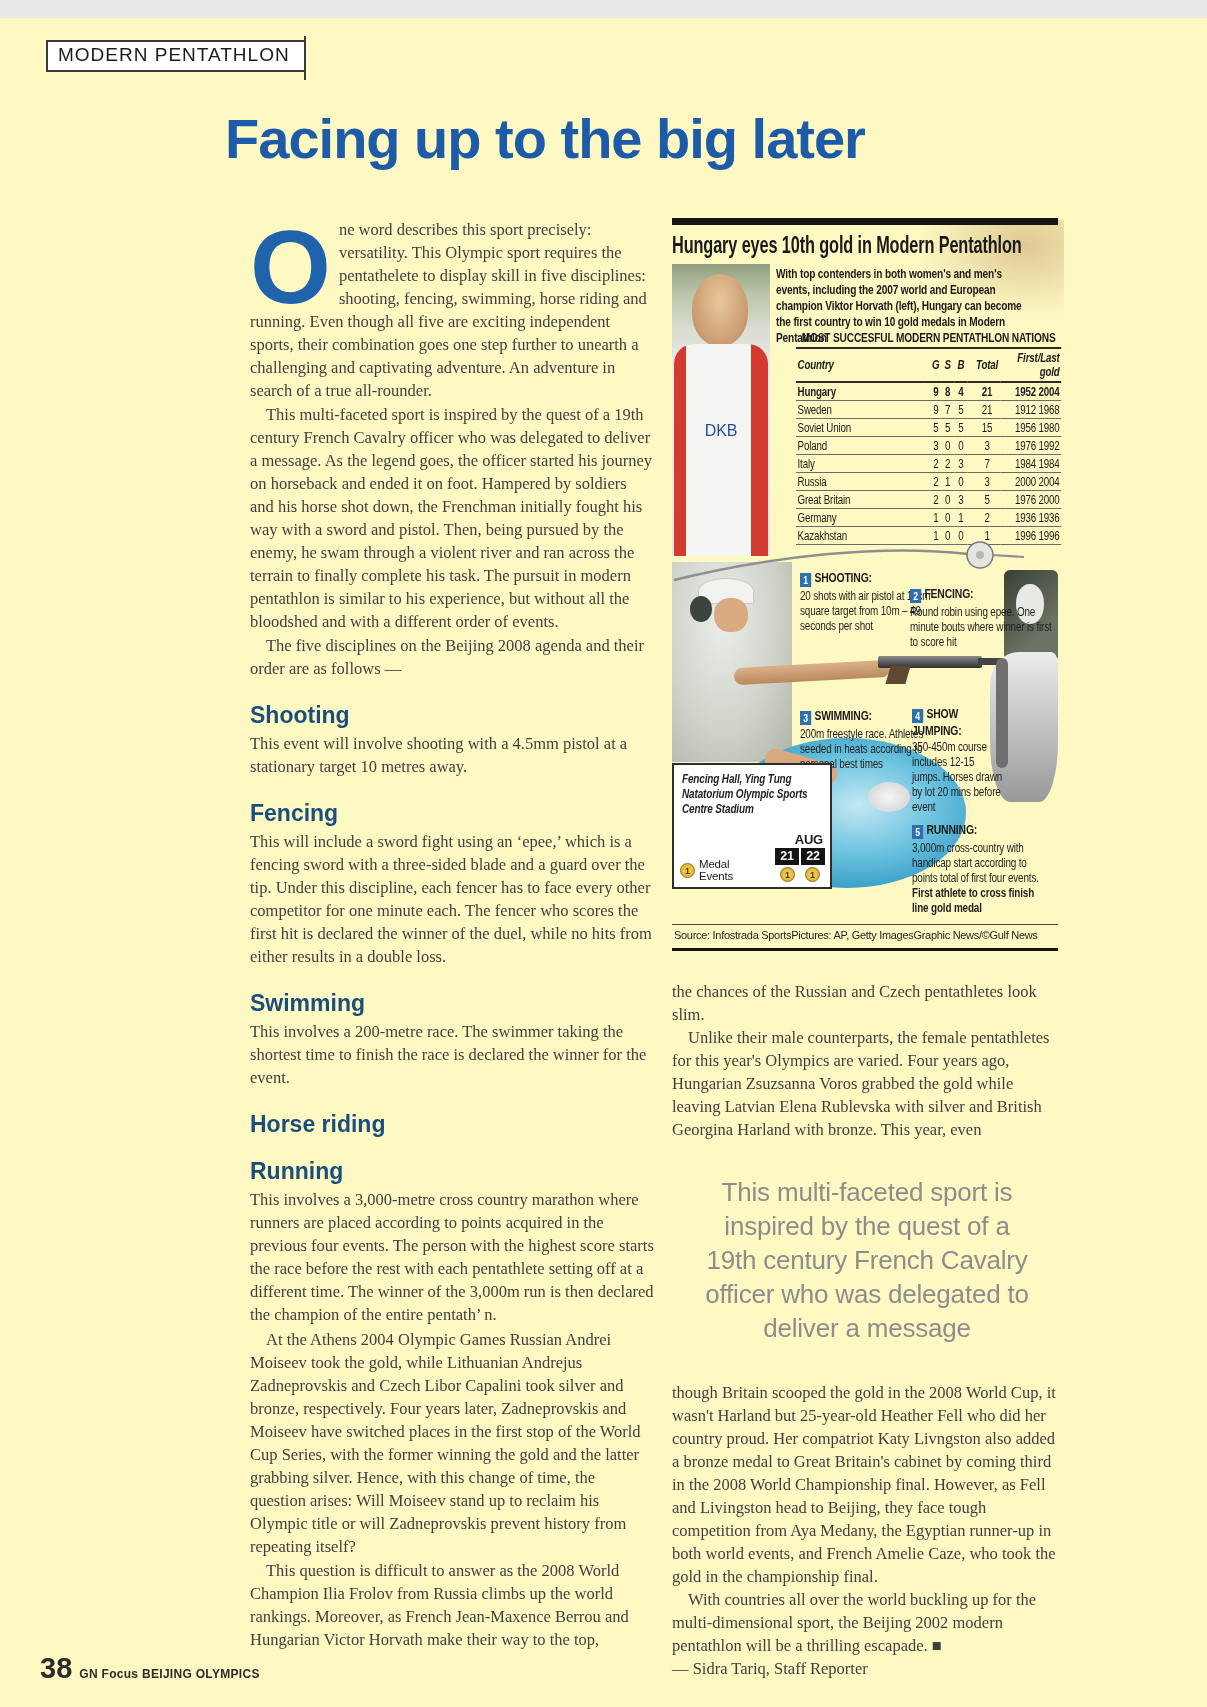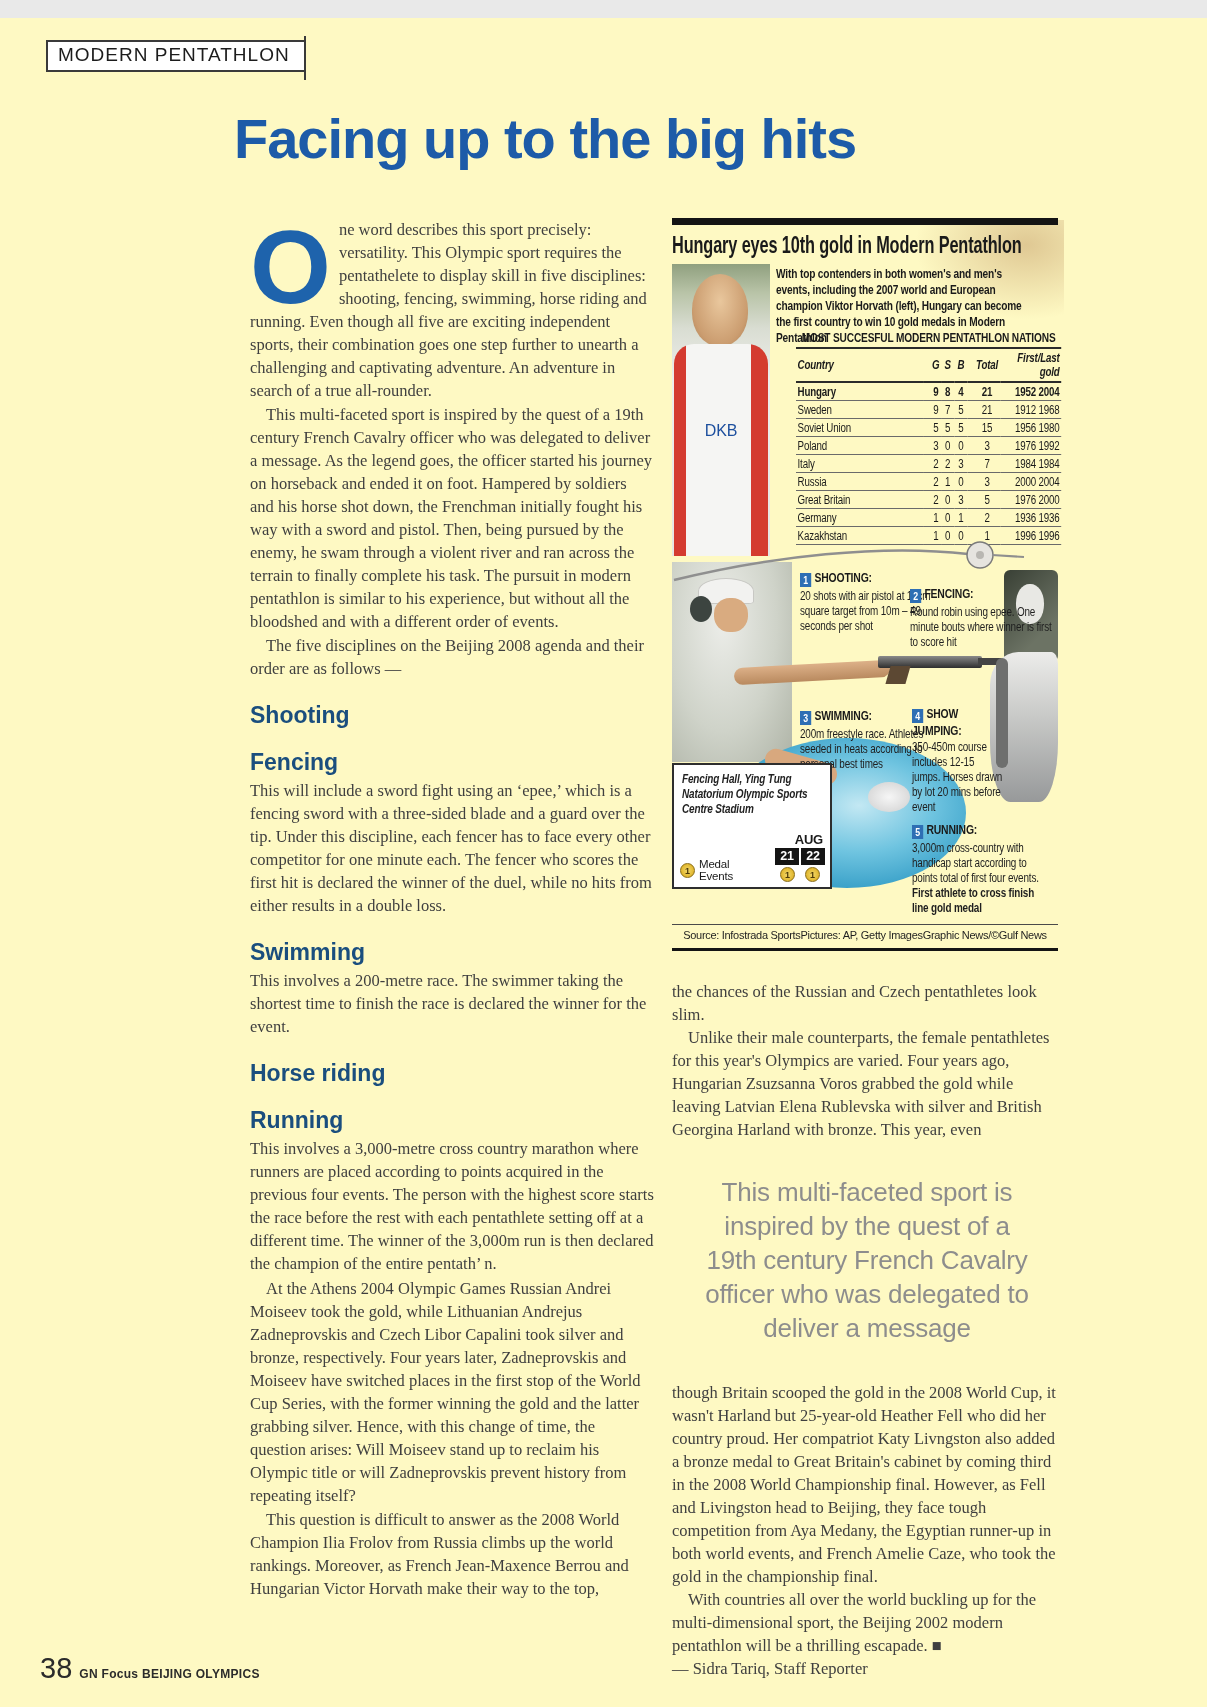--- a/index.html
+++ b/index.html
@@ -124,56 +124,57 @@
     text-align:center; line-height:14px; flex:none; }
   .cal{ text-align:right; }
   .cal .aug{ font-weight:700; font-size:13px; margin-bottom:1px; padding-right:2px; }
   .cal .cells{ display:flex; gap:2px; }
   .cal .cell{ width:24px; height:17px; background:#141414; color:#fff;
     font-weight:700; font-size:12.5px; text-align:center; line-height:17px; }
   .cal .medrow{ display:flex; justify-content:space-around; margin-top:2px; }
   
   .src-row{ position:absolute; left:0; top:706px; width:386px;
     border-top:1px solid #4a4a4a; border-bottom:3px solid #141414;
-    padding:4px 2px 7px 2px; display:flex; justify-content:center;
+    padding:4px 2px 7px 2px; display:flex; justify-content:flex-start;
     font-size:11px; letter-spacing:-0.3px; color:#1f1f1f; }
   
   .right-col{ position:absolute; left:672px; top:962px; width:390px; font-size:16.5px; line-height:23px; }
   .right-col p{ margin:0; }
   .pull-quote{
     margin:34px auto 36px auto; width:330px; text-align:center;
     font-family:"Liberation Sans", sans-serif; font-size:26px; line-height:34px;
     color:#8d8d8d; letter-spacing:-0.2px;
   }
   .byline{ text-align:left; margin-top:16px; }
   
   .footer{ position:absolute; left:40px; top:1634px; display:flex; align-items:baseline; gap:7px; }
-  .page-num{ font-family:"Liberation Sans", sans-serif; font-size:29px; font-weight:400; color:#2b2b2b; }
+  .page-num{ font-family:"Liberation Sans", sans-serif; font-size:29px; font-weight:700; color:#2b2b2b; }
   .footer-label{ font-family:"Liberation Sans", sans-serif; font-size:12px; font-weight:700;
     color:#2b2b2b; letter-spacing:0.3px; }
   .bottom-bar{ position:absolute; left:0; bottom:0; width:100%; height:15px; background:#27486e; }
 </style>
 </head>
 <body>
 
 <div class="page">
 
   <div class="tag-box">
     <span>MODERN PENTATHLON</span>
     <span class="tag-vline"></span>
   </div>
 
-  <h1 class="main-title">Facing up to the big hits</h1>
+  <h1 class="main-title">Facing up to the big later</h1>
 
   <div class="left-col">
     <p><span class="dropcap">O</span><span>ne word describes this sport precisely: versatility. This Olympic sport requires the pentathelete to display skill in five disciplines: shooting, fencing, swimming, horse riding and running. Even though all five are exciting independent sports, their combination goes one step further to unearth a challenging and captivating adventure. An adventure in search of a true all-rounder.</span></p>
     <p class="p-indent">This multi-faceted sport is inspired by the quest of a 19th century French Cavalry officer who was delegated to deliver a message. As the legend goes, the officer started his journey on horseback and ended it on foot. Hampered by soldiers and his horse shot down, the Frenchman initially fought his way with a sword and pistol. Then, being pursued by the enemy, he swam through a violent river and ran across the terrain to finally complete his task. The pursuit in modern pentathlon is similar to his experience, but without all the bloodshed and with a different order of events.</p>
     <p class="p-indent">The five disciplines on the Beijing 2008 agenda and their order are as follows —</p>
 
     <h2 class="sec-h">Shooting</h2>
+    <p>This event will involve shooting with a 4.5mm pistol at a stationary target 10 metres away.</p>
 
     <h2 class="sec-h">Fencing</h2>
     <p>This will include a sword fight using an ‘epee,’ which is a fencing sword with a three-sided blade and a guard over the tip. Under this discipline, each fencer has to face every other competitor for one minute each. The fencer who scores the first hit is declared the winner of the duel, while no hits from either results in a double loss.</p>
 
     <h2 class="sec-h">Swimming</h2>
     <p>This involves a 200-metre race. The swimmer taking the shortest time to finish the race is declared the winner for the event.</p>
 
     <h2 class="sec-h">Horse riding</h2>
 
     <h2 class="sec-h">Running</h2>

